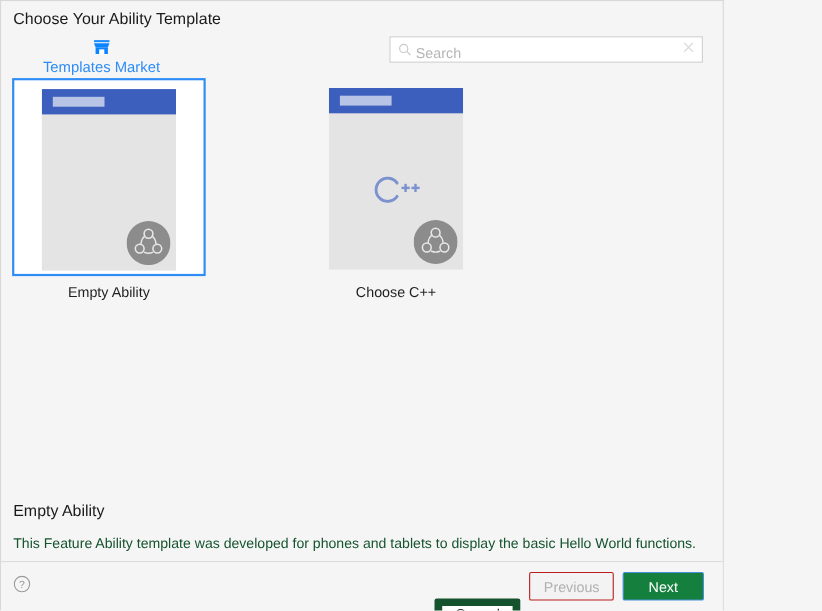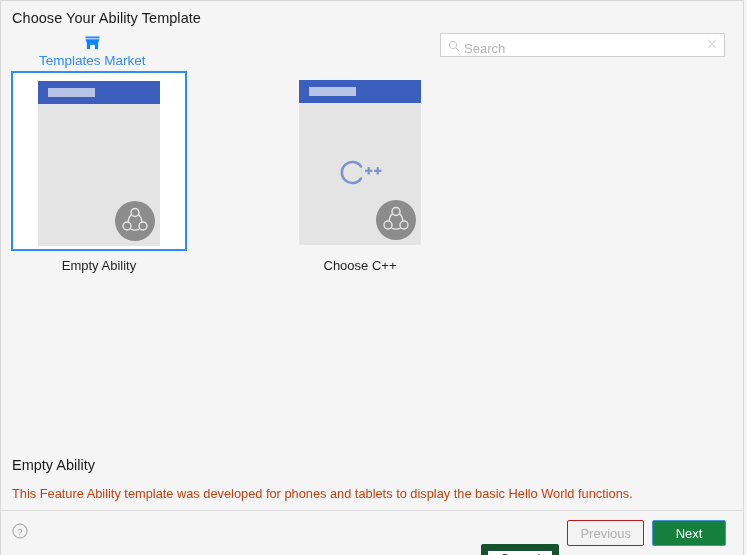--- a/index.html
+++ b/index.html
@@ -11,21 +11,21 @@
     width: 747px; height: 555px;
     background: #f5f5f5;
     font-family: "Liberation Sans", "DejaVu Sans", sans-serif;
     color: #1f1f1f;
     overflow: hidden;
     position: relative;
   }
   .dialog {
     position: absolute;
     left: 0; top: 0;
-    width: 744px; height: 555px;
+    width: 658px; height: 555px;
     background: #f5f5f5;
     border-left: 1px solid #d8d8d8;
     border-top: 1px solid #d8d8d8;
     border-right: 1px solid #d8d8d8;
     display: flex;
     flex-direction: column;
   }
 
   
   .page-title {
@@ -161,21 +161,21 @@
     padding: 0 12px 0 11px;
     margin-bottom: 8px;
   }
   .desc-title {
     font-size: 14.5px;
     color: #1a1a1a;
     margin-bottom: 12px;
   }
   .desc-body {
     font-size: 12.8px;
-    color: #c2410c;
+    color: #14532d;
     line-height: 1.35;
   }
 
   
   .footer {
     height: 45px;
     border-top: 1px solid #dcdcdc;
     display: flex;
     align-items: center;
     padding: 0 17px 0 11px;

